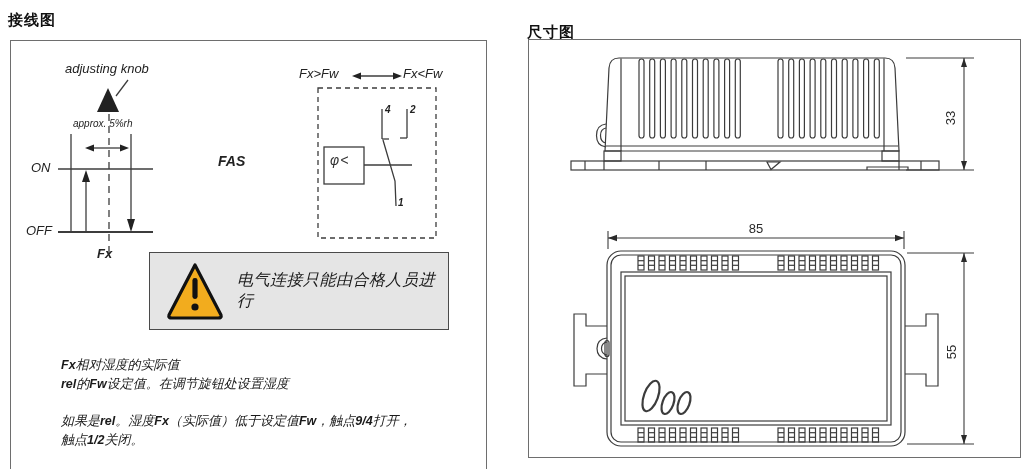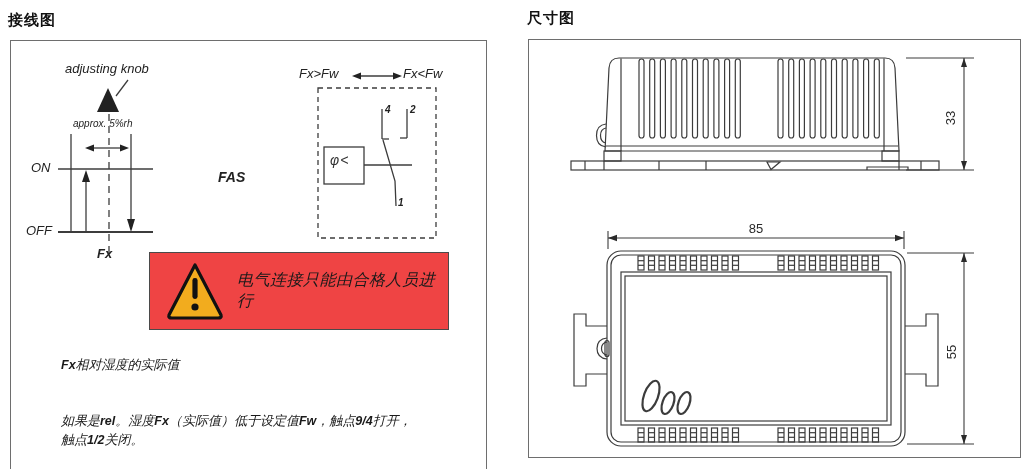--- a/index.html
+++ b/index.html
@@ -5,21 +5,21 @@
   html,body{margin:0;padding:0;background:#fff;}
   body{width:1028px;height:469px;position:relative;font-family:"Liberation Sans",sans-serif;color:#1c1c1c;overflow:hidden;}
   .heading{position:absolute;font-size:15px;font-weight:bold;color:#111;letter-spacing:1px;white-space:nowrap;font-family:Liberation Mono, monospace;}
   .panel{position:absolute;border:1px solid #6e6e6e;background:#fff;box-sizing:border-box;}
   .abs{position:absolute;left:0;top:0;}
   .lbl{position:absolute;font-size:13px;color:#222;white-space:nowrap;line-height:1.1;}
   .lbl.sm{font-size:10px;}
   .lbl.b{font-weight:bold;}
   .lbl.mid{font-size:13px;}
   .phi{font-size:14px;letter-spacing:1px;color:#333;}
-  .warn-box{position:absolute;left:138px;top:211px;width:300px;height:78px;border:1px solid #4a4a4a;display:flex;align-items:center;box-sizing:border-box;background:#ef4444;}
+  .warn-box{position:absolute;left:138px;top:211px;width:300px;height:78px;border:1px solid #4a4a4a;display:flex;align-items:center;box-sizing:border-box;background:#e5e5e5;}
   .warn-tri{margin-left:16px;flex:0 0 auto;}
   .warn-text{margin-left:13px;font-family:"Liberation Serif",serif;font-size:16px;color:#1a1a1a;letter-spacing:0.5px;}
   .note-line{position:absolute;left:6px;font-family:"Liberation Serif",serif;font-size:13px;color:#1a1a1a;white-space:nowrap;padding-left:44px;}
   .note-line .seg-b{font-family:"Liberation Sans",sans-serif;font-weight:bold;font-size:12.5px;}
   svg text{font-family:"Liberation Sans",sans-serif;font-size:13px;}
 </style>
 </head>
 <body>
 
 <div class="heading" style="left:8px;top:11px;">接线图</div>
@@ -55,43 +55,44 @@
       <line x1="389" y1="97" x2="396" y2="97"></line>
       <polyline points="372,99 384,140 385,165"></polyline>
     </g>
   </svg>
 
   <div class="lbl" style="left:54px;top:21px;">adjusting knob</div>
   <div class="lbl sm" style="left:62px;top:77px;">approx. 5%rh</div>
   <div class="lbl mid" style="left:20px;top:120px;">ON</div>
   <div class="lbl mid" style="left:15px;top:183px;">OFF</div>
   <div class="lbl mid b" style="left:86px;top:206px;">Fx</div>
-  <div class="lbl b" style="left:207px;top:113px;font-size:14px;margin-top:16px;">FAS</div>
+  <div class="lbl b" style="left:207px;top:113px;font-size:14px;">FAS</div>
   <div class="lbl mid" style="left:288px;top:26px;">Fx&gt;Fw</div>
   <div class="lbl mid" style="left:392px;top:26px;">Fx&lt;Fw</div>
   <div class="lbl sm b" style="left:374px;top:63px;">4</div>
   <div class="lbl sm b" style="left:399px;top:63px;">2</div>
   <div class="lbl sm b" style="left:387px;top:156px;">1</div>
   <div class="lbl phi" style="left:319px;top:112px;">φ&lt;</div>
 
   <div class="warn-box">
     <svg class="warn-tri" width="58" height="60" viewBox="0 0 58 60">
       <path d="M29 4 L55 54 Q56 57 52 57 L6 57 Q2 57 3 54 Z" fill="#F2AC1E" stroke="#111" stroke-width="3.2" stroke-linejoin="round"></path>
       <rect x="26.4" y="17" width="5.2" height="21" rx="2.4" fill="#111"></rect>
       <circle cx="29" cy="46" r="3.6" fill="#111"></circle>
     </svg>
     <div class="warn-text">电气连接只能由合格人员进行</div>
   </div>
 
   <div class="note-line" style="top:315px;"><span class="seg-b">Fx</span><span>相对湿度的实际值</span></div>
+  <div class="note-line" style="top:334px;"><span class="seg-b">rel</span><span>的</span><span class="seg-b">Fw</span><span>设定值。在调节旋钮处设置湿度</span></div>
   <div class="note-line" style="top:371px;"><span>如果是</span><span class="seg-b">rel</span><span>。湿度</span><span class="seg-b">Fx</span><span>（实际值）低于设定值</span><span class="seg-b">Fw</span><span>，触点</span><span class="seg-b">9/4</span><span>打开，</span></div>
   <div class="note-line" style="top:390px;"><span>触点</span><span class="seg-b">1/2</span><span>关闭。</span></div>
 </div>
 
-<div class="heading" style="left:527px;top:9px;">尺寸图</div>
+<div class="heading" style="left:527px;top:23px;">尺寸图</div>
 
 <div class="panel" style="left:528px;top:39px;width:493px;height:419px;">
   <svg class="abs" width="491" height="417" viewBox="0 0 491 417">
 
     <g stroke="#3c3c3c" stroke-width="1.2" fill="none">
       <path d="M76,111 L80,28 Q80.7,18 90,18 L356,18 Q365.3,18 366,28 L370,111 Z"></path>
       <line x1="92" y1="18.6" x2="92" y2="111"></line>
       <line x1="355" y1="18.6" x2="355" y2="111"></line>
       <line x1="77" y1="106" x2="369" y2="106"></line>
       <g id="side-vents">

